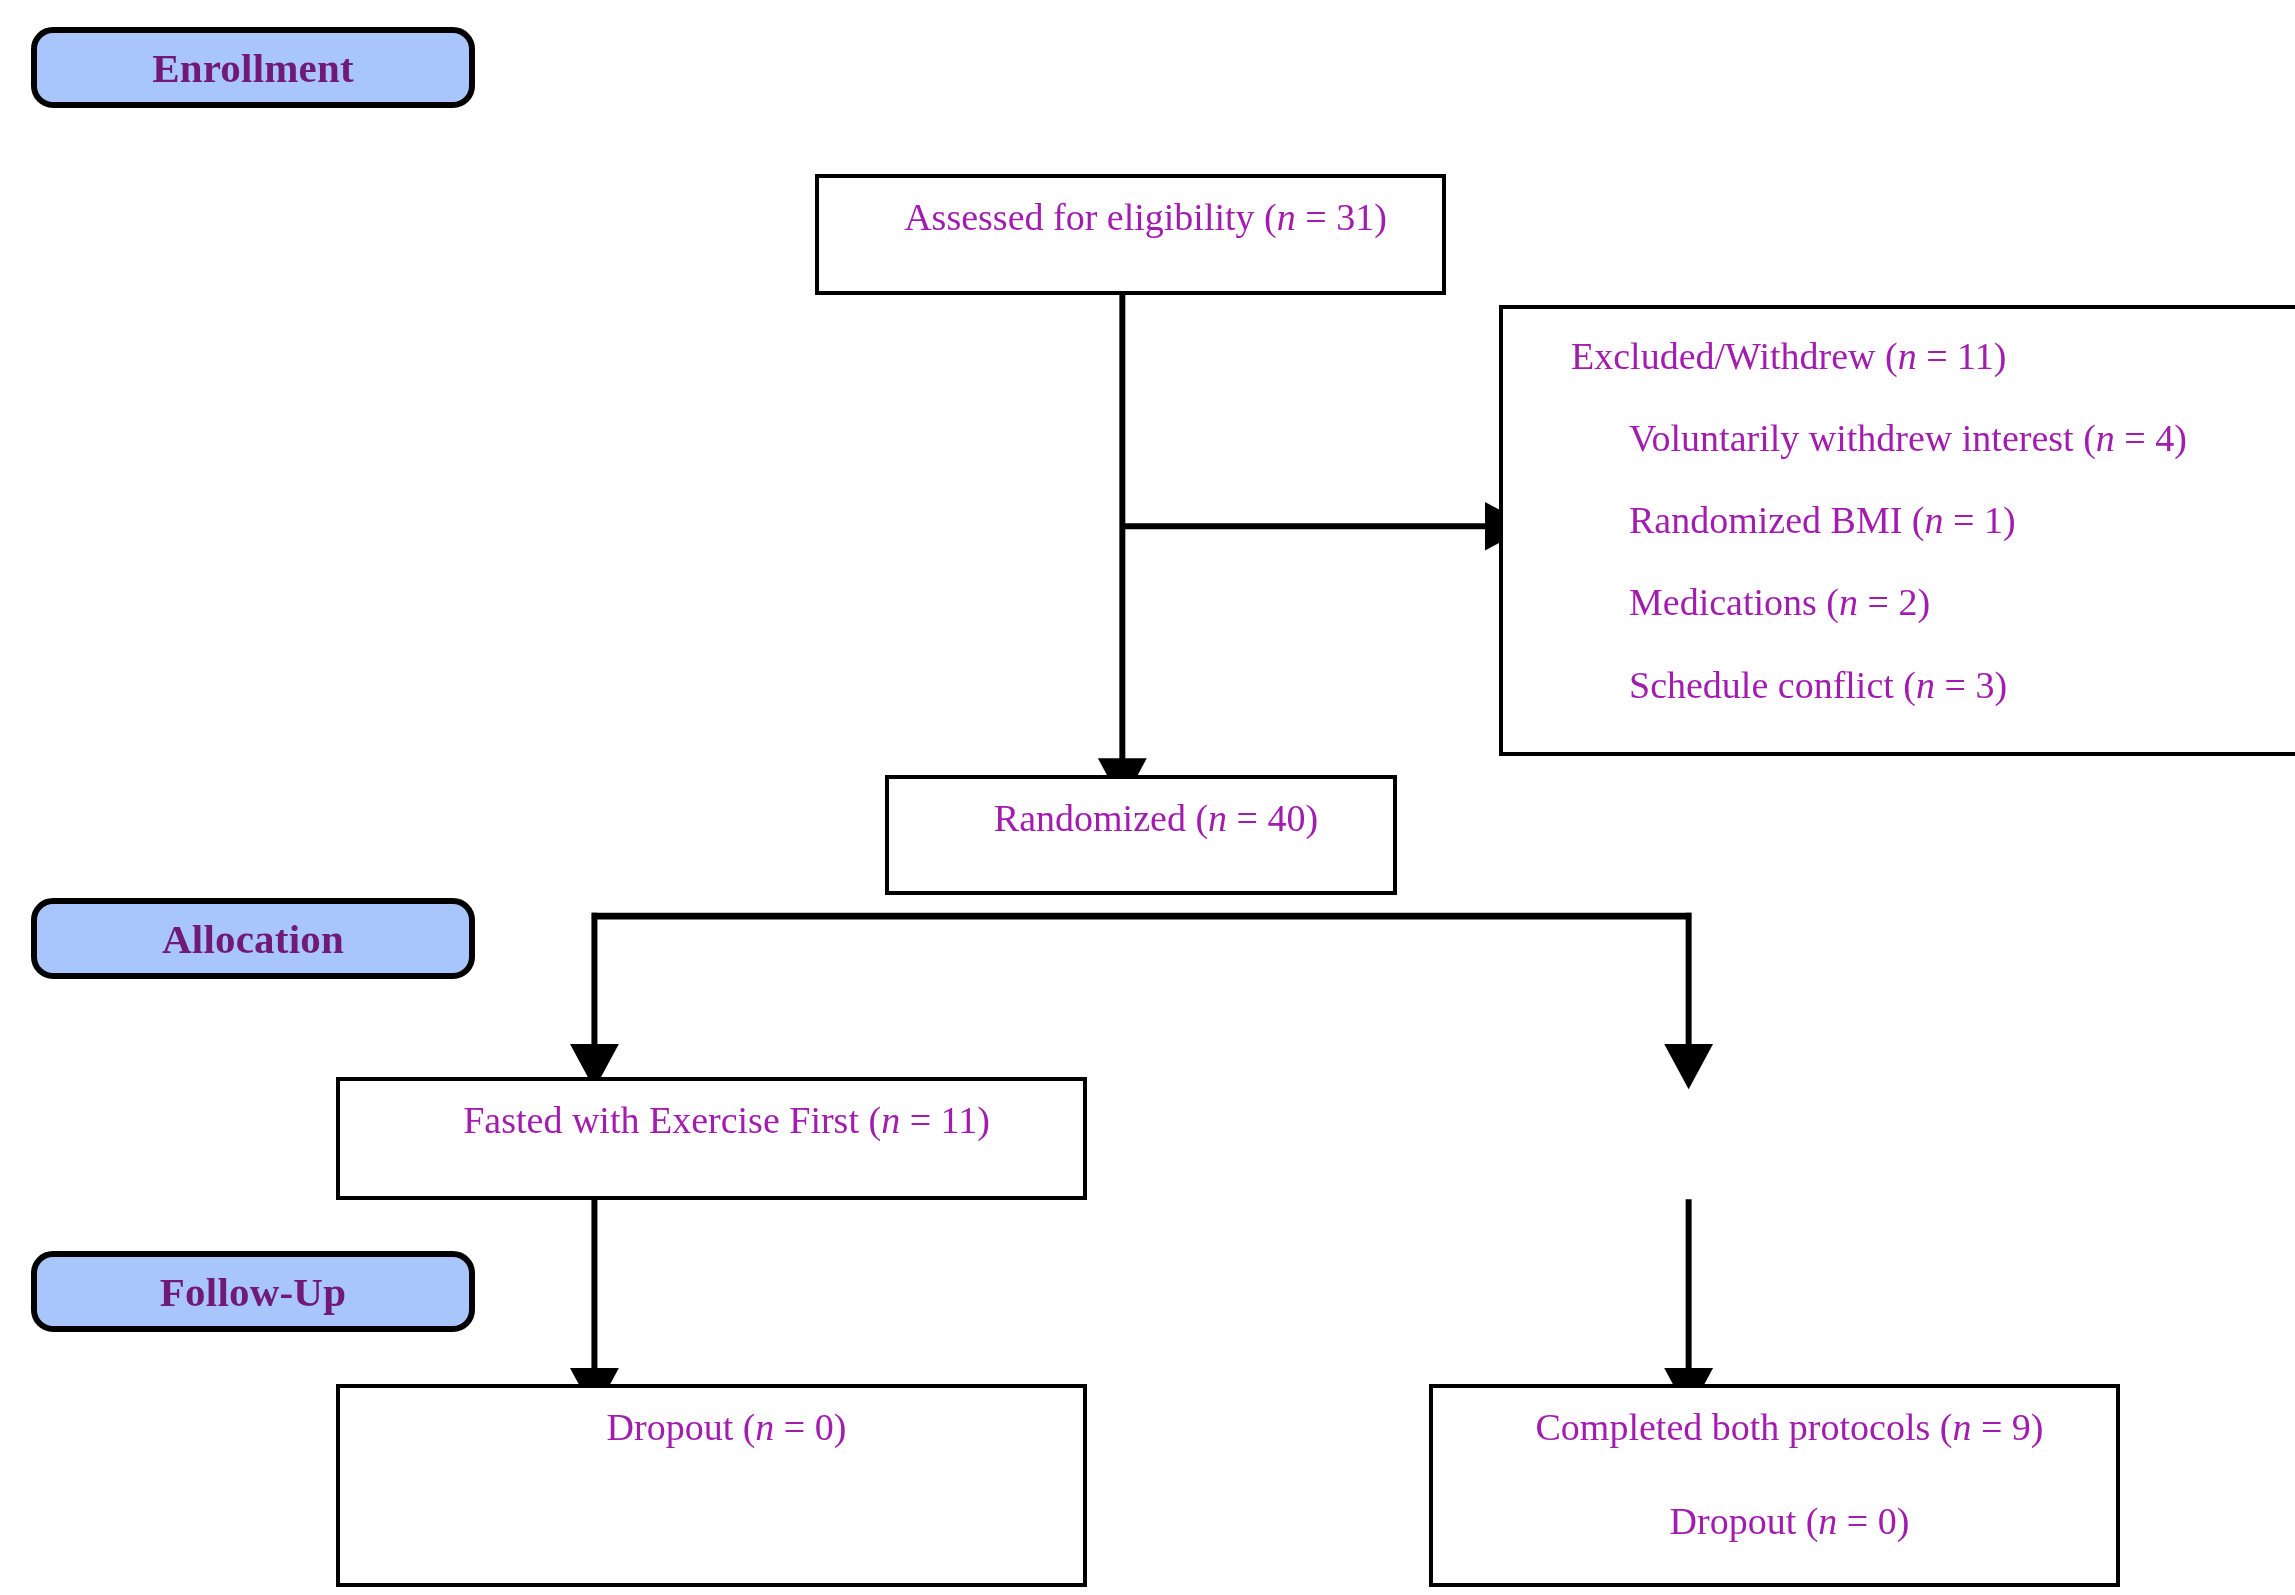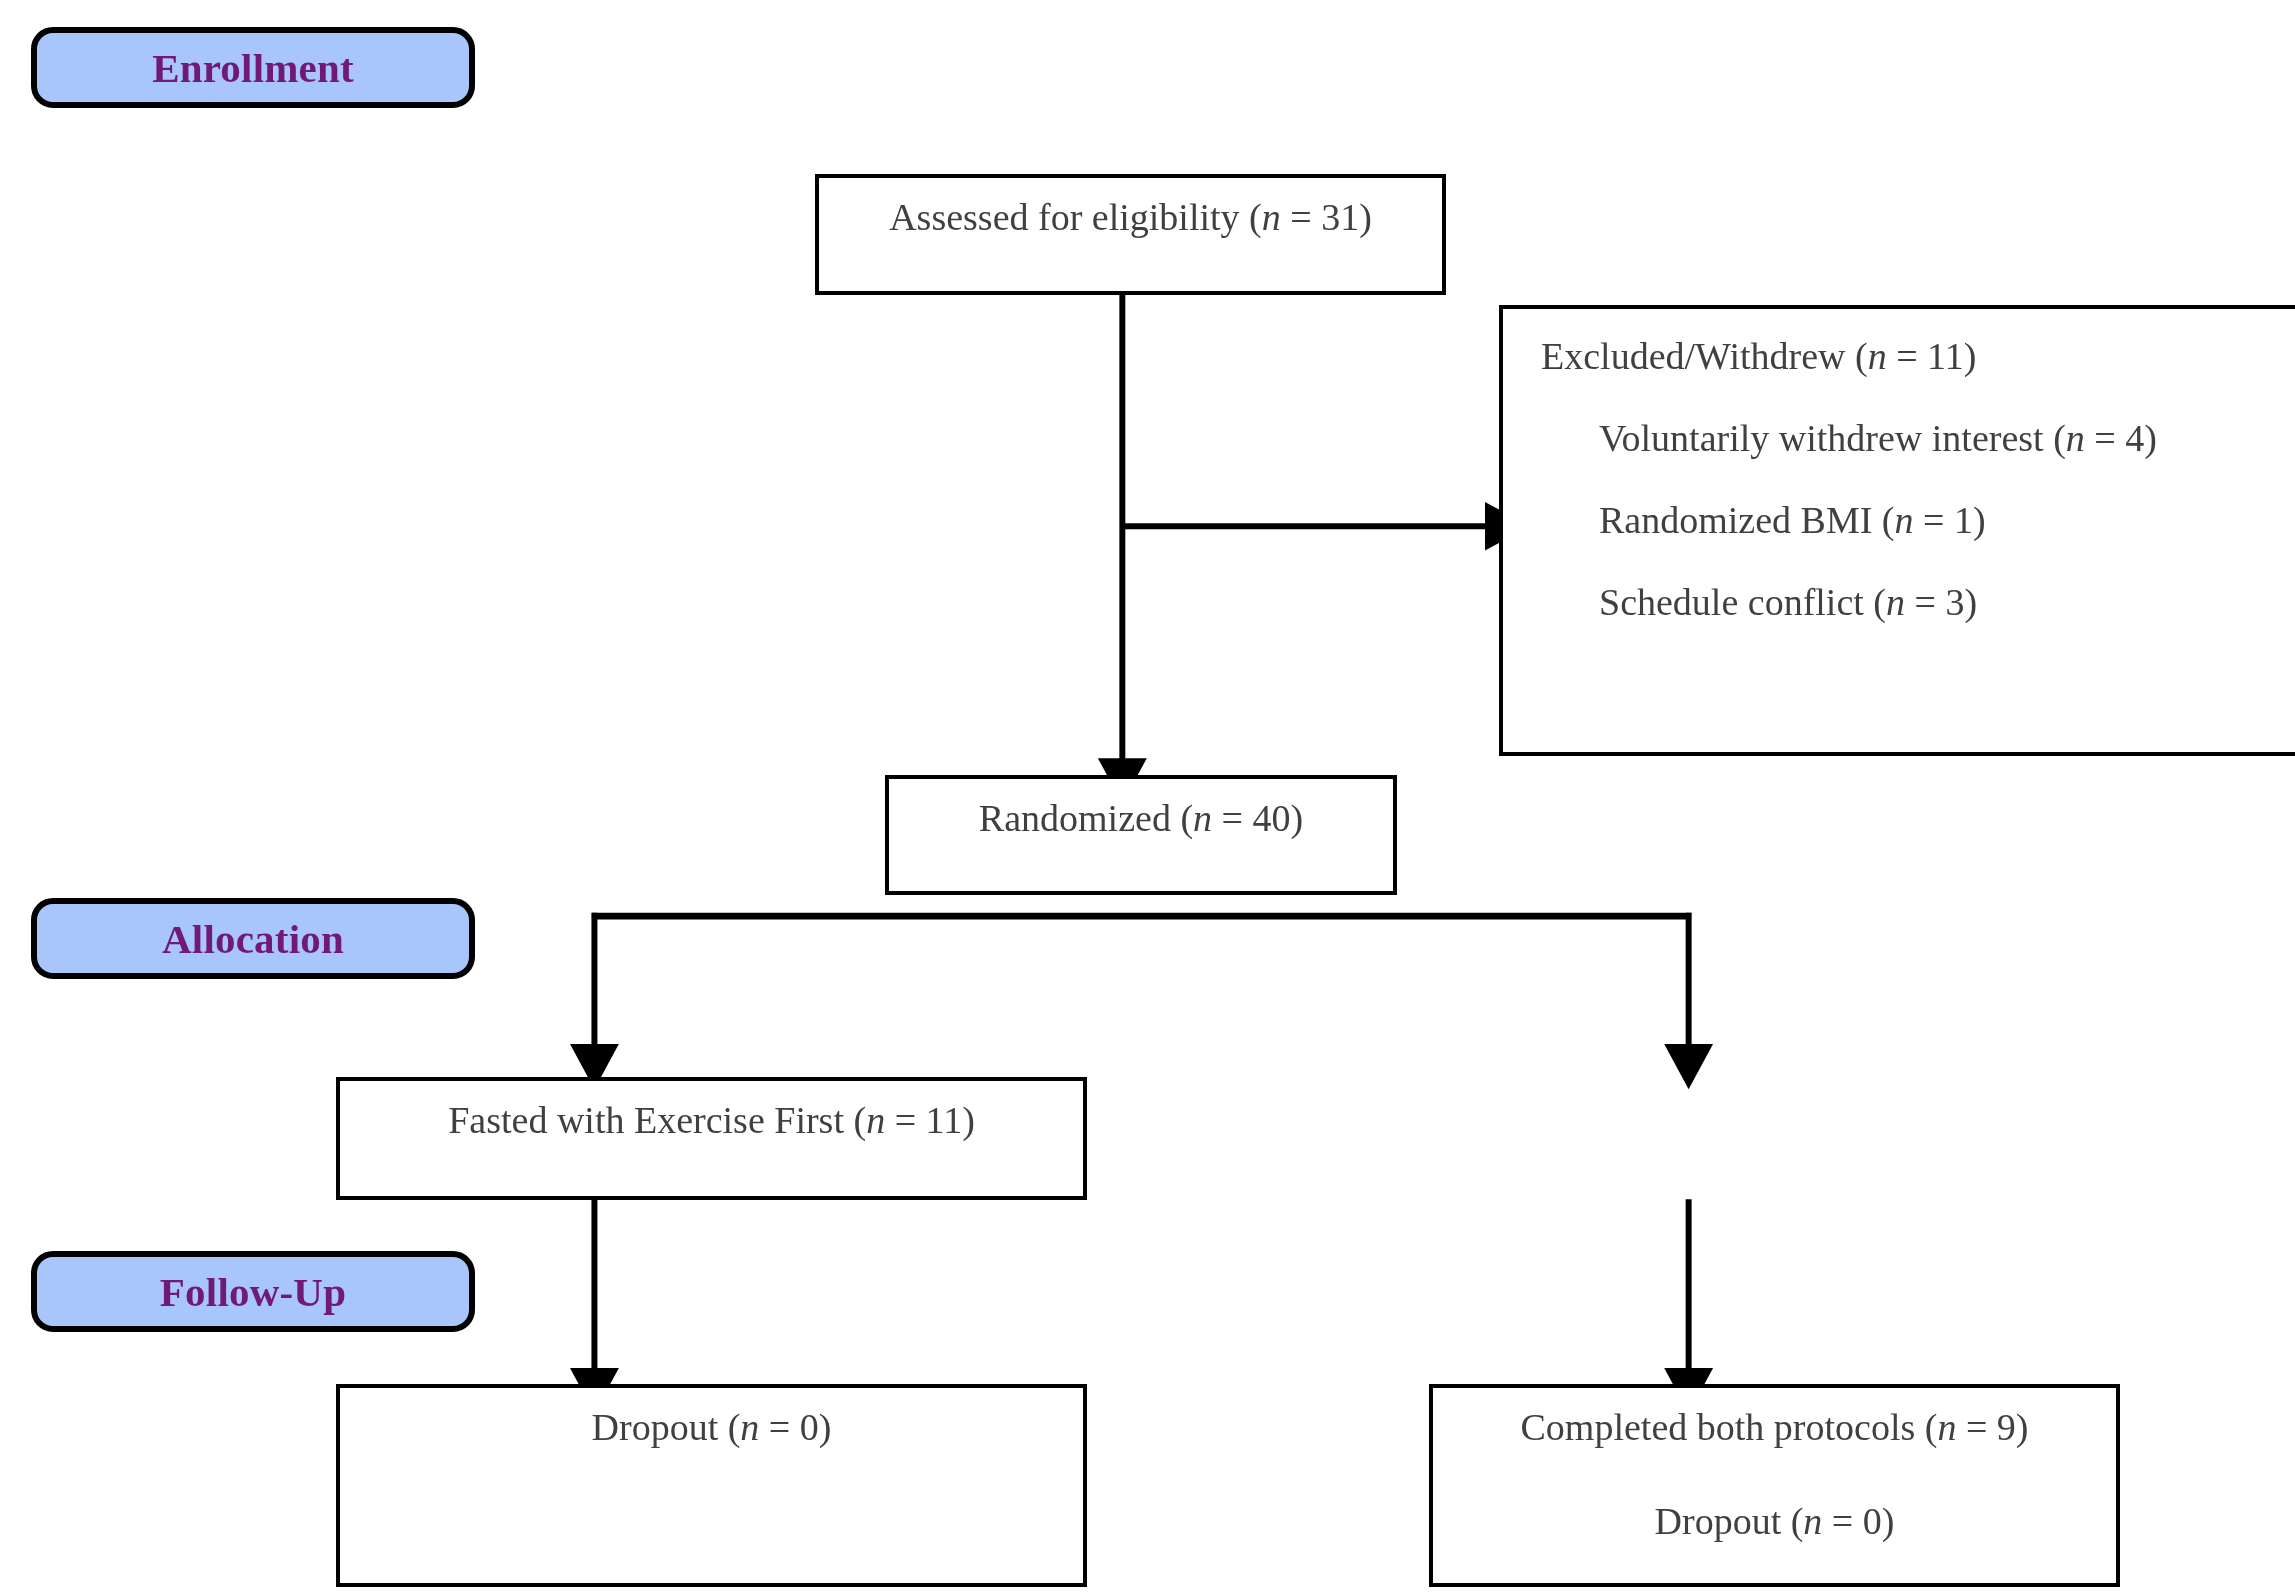--- a/index.html
+++ b/index.html
@@ -30,23 +30,24 @@
     color: #701a75;
     letter-spacing: 0.2px;
   }
 
   
   .node-box {
     position: absolute;
     box-sizing: border-box;
     border: 4.3px solid #000000;
     background: #ffffff;
-    color: #404040;
+    color: #a21caf;
     font-size: 38px;
     line-height: 1.32;
+    padding-left: 30px;
   }
   .node-box .box-inner {
     padding: 13.6px 19px 8.5px 19px;
   }
   .line-center { text-align: center; }
   .line-left   { text-align: left; }
   .sub-item    { padding-left: 58px; }
 
   .box-inner .row + .row { margin-top: 24px; }
   .exclusion .box-inner { padding: 22px 17px 17px 38px; }
@@ -119,20 +120,23 @@
       </div>
 
       <div class="row line-left sub-item">
         <span>Voluntarily withdrew interest (</span><span class="ital">n</span><span> = 4)</span>
       </div>
 
       <div class="row line-left sub-item">
         <span>Randomized BMI (</span><span class="ital">n</span><span> = 1)</span>
       </div>
 
+      <div class="row line-left sub-item">
+        <span>Medications (</span><span class="ital">n</span><span> = 2)</span>
+      </div>
 
       <div class="row line-left sub-item">
         <span>Schedule conflict (</span><span class="ital">n</span><span> = 3)</span>
       </div>
     </div>
   </div>
 
   <div class="node-box" style="left:885px; top:775px; width:512px; height:120px;">
     <div class="box-inner">
       <div class="row line-center">

